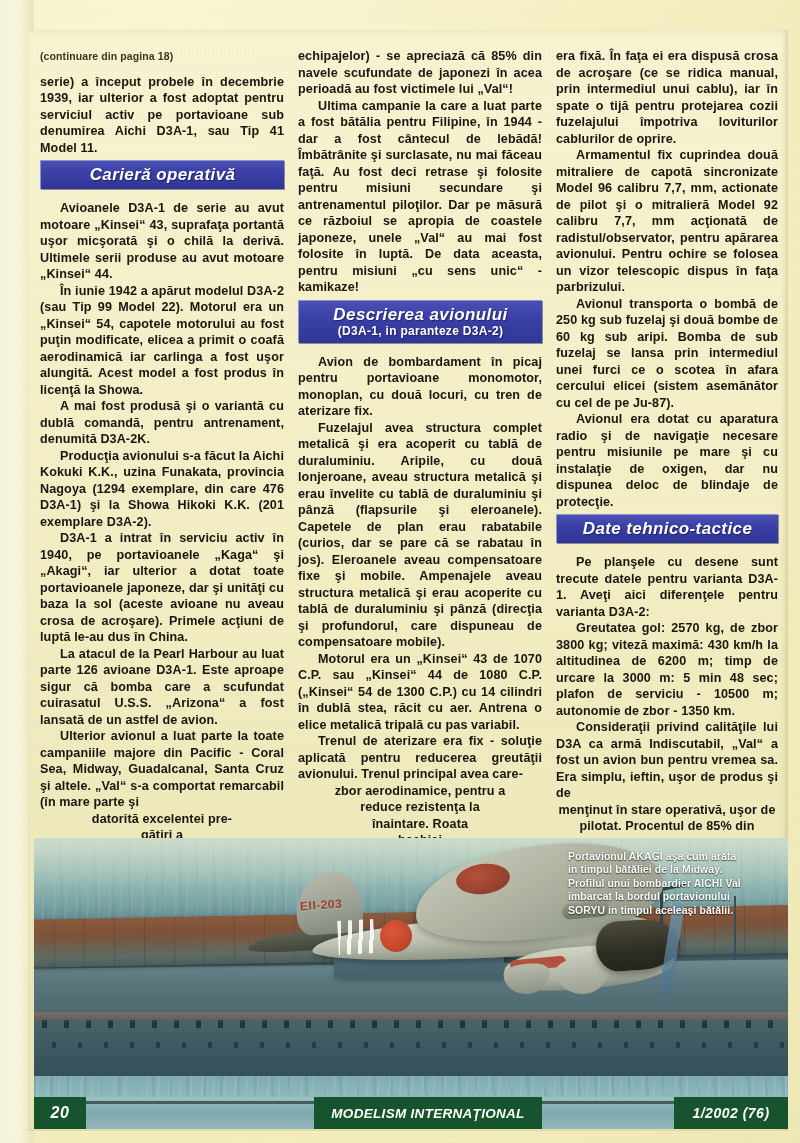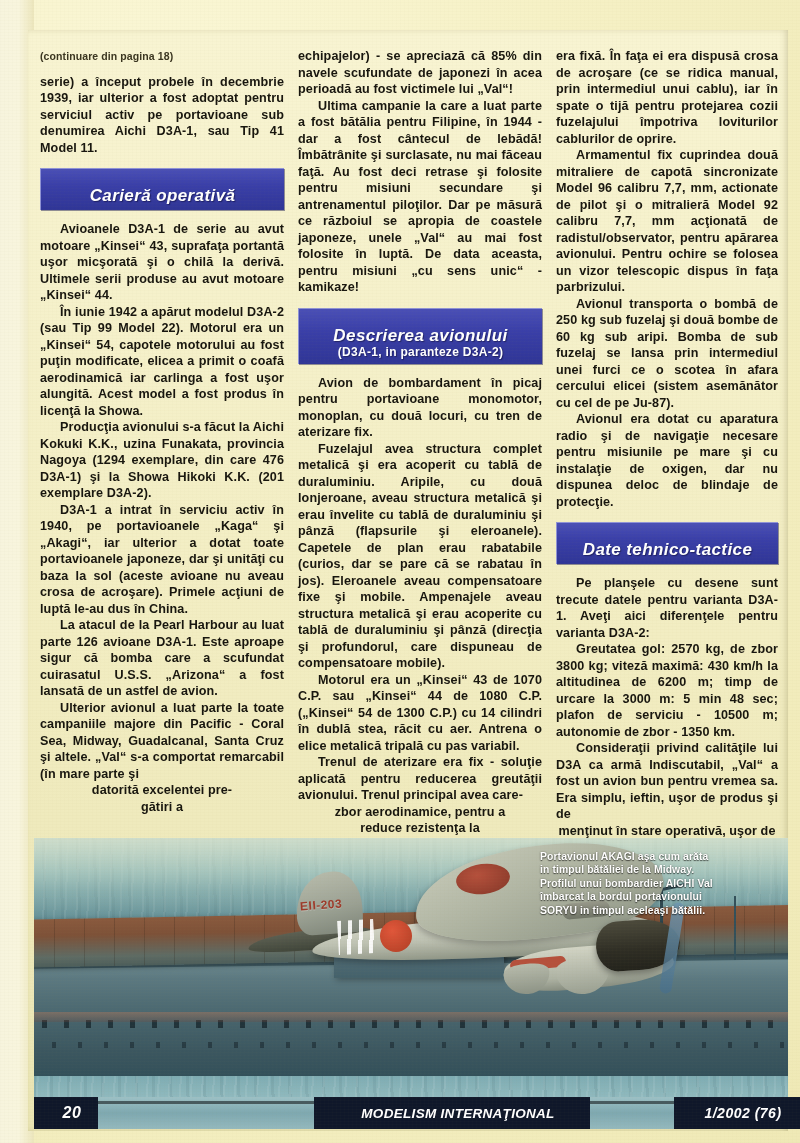--- a/index.html
+++ b/index.html
@@ -69,22 +69,22 @@
     font-weight: 700;
     color: #3a3520;
     margin-bottom: 9px !important;
     text-indent: 0 !important;
     letter-spacing: .1px;
   }
 
   
   .header-bar {
     position: relative;
-    margin: 12px 0 11px 0;
-    padding: 17px 6px 5px 6px;
+    margin: 4px 0 11px 0;
+    padding: 4px 6px 5px 6px;
     background: linear-gradient(180deg, #4a4fb6 0%, #3a3fa8 40%, #2f3596 100%);
     border-top: 1px solid #8f93d6;
     border-left: 1px solid #8f93d6;
     box-shadow: 1px 1px 0 rgba(40,40,90,.5);
     text-align: center;
     text-indent: 0;
   }
   .header-bar .h-main {
     display: block;
     color: #ffffff;
@@ -302,49 +302,48 @@
   #photo-caption {
     position: absolute;
     left: 506px; top: 12px; width: 232px;
     color: #ffffff;
     font-size: 10.4px;
     line-height: 13.4px;
     font-weight: 700;
     letter-spacing: .1px;
     text-shadow: 0 1px 1px rgba(0,0,0,.55), 0 0 2px rgba(0,0,0,.4);
   }
-  #photo-caption div { white-space: nowrap; }
+  #photo-caption div { white-space: nowrap; margin-left: 28px; }
 
   
   #footer {
     position: absolute;
     left: 34px; top: 1097px; width: 754px; height: 32px;
   }
   .footer-band {
     position: absolute; left: 0; top: 0; width: 754px; height: 32px;
     background: linear-gradient(180deg, #9dc1c6 0%, #7ea8b0 50%, #94b9be 100%);
   }
   .badge {
     position: absolute;
-    background: #0f172a;
+    background: #14532d;
     color: #ffffff;
     font-weight: 700;
     display: flex;
     align-items: center;
     justify-content: center;
     letter-spacing: .5px;
     font-style: italic;
-    padding-left: 12px;
   }
   #page-number {
     left: 0; top: 0; width: 52px; height: 32px;
     font-size: 16px;
   }
   #magazine-title {
-    left: 280px; top: 0; width: 264px; height: 32px;
+    left: 280px; top: 0; width: 228px; height: 32px;
     font-size: 13.5px;
     letter-spacing: .3px;
   }
   #issue-badge {
     left: 640px; top: 0; width: 114px; height: 32px;
     font-size: 14px;
   }
   .footer-strip-dark {
     position: absolute; left: 52px; top: 4px; width: 702px; height: 3px;
     background: rgba(10,12,14,.55);
@@ -364,20 +363,21 @@
     <p class="noindent">serie) a început probele în decembrie 1939, iar ulterior a fost adoptat pentru serviciul activ pe portavioane sub denumirea Aichi D3A-1, sau Tip 41 Model 11.</p>
 
     <div class="hdr-wrap">
       <div class="header-bar">
         <span class="h-main">Carieră operativă</span>
       </div>
     </div>
 
     <p>Avioanele D3A-1 de serie au avut motoare „Kinsei“ 43, suprafaţa portantă uşor micşorată şi o chilă la derivă. Ultimele serii produse au avut motoare „Kinsei“ 44.</p>
     <p>În iunie 1942 a apărut modelul D3A-2 (sau Tip 99 Model 22). Motorul era un „Kinsei“ 54, capotele motorului au fost puţin modificate, elicea a primit o coafă aerodinamică iar carlinga a fost uşor alungită. Acest model a fost produs în licenţă la Showa.</p>
+    <p>A mai fost produsă şi o variantă cu dublă comandă, pentru antrenament, denumită D3A-2K.</p>
     <p>Producţia avionului s-a făcut la Aichi Kokuki K.K., uzina Funakata, provincia Nagoya (1294 exemplare, din care 476 D3A-1) şi la Showa Hikoki K.K. (201 exemplare D3A-2).</p>
     <p>D3A-1 a intrat în serviciu activ în 1940, pe portavioanele „Kaga“ şi „Akagi“, iar ulterior a dotat toate portavioanele japoneze, dar şi unităţi cu baza la sol (aceste avioane nu aveau crosa de acroşare). Primele acţiuni de luptă le-au dus în China.</p>
     <p>La atacul de la Pearl Harbour au luat parte 126 avioane D3A-1. Este aproape sigur că bomba care a scufundat cuirasatul U.S.S. „Arizona“ a fost lansată de un astfel de avion.</p>
     <p>Ulterior avionul a luat parte la toate campaniile majore din Pacific - Coral Sea, Midway, Guadalcanal, Santa Cruz şi altele. „Val“ s-a comportat remarcabil (în mare parte şi</p>
     <div class="taper">
       <span class="taper-line">datorită excelentei pre-</span>
       <span class="taper-line">gătiri  a</span>
     </div>
   </div>
 

